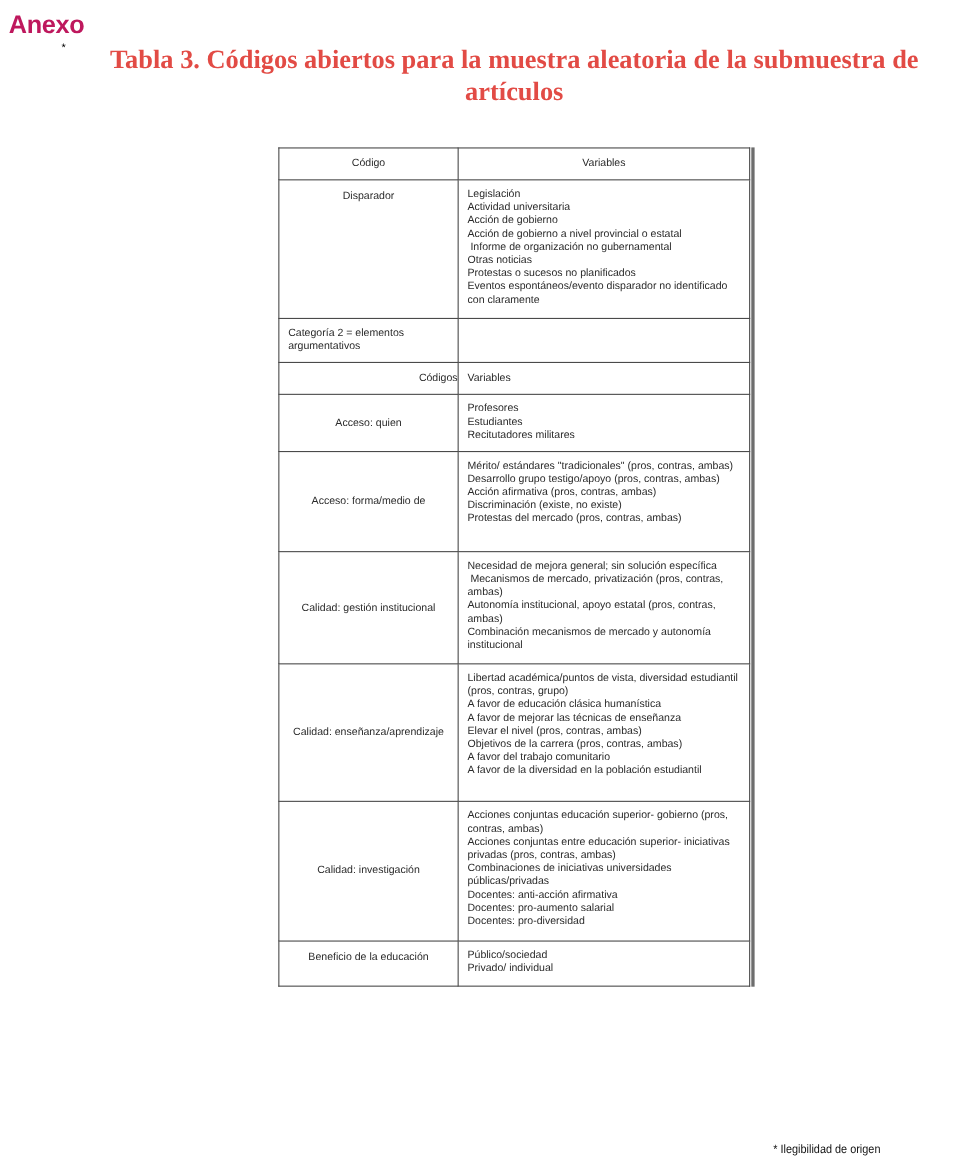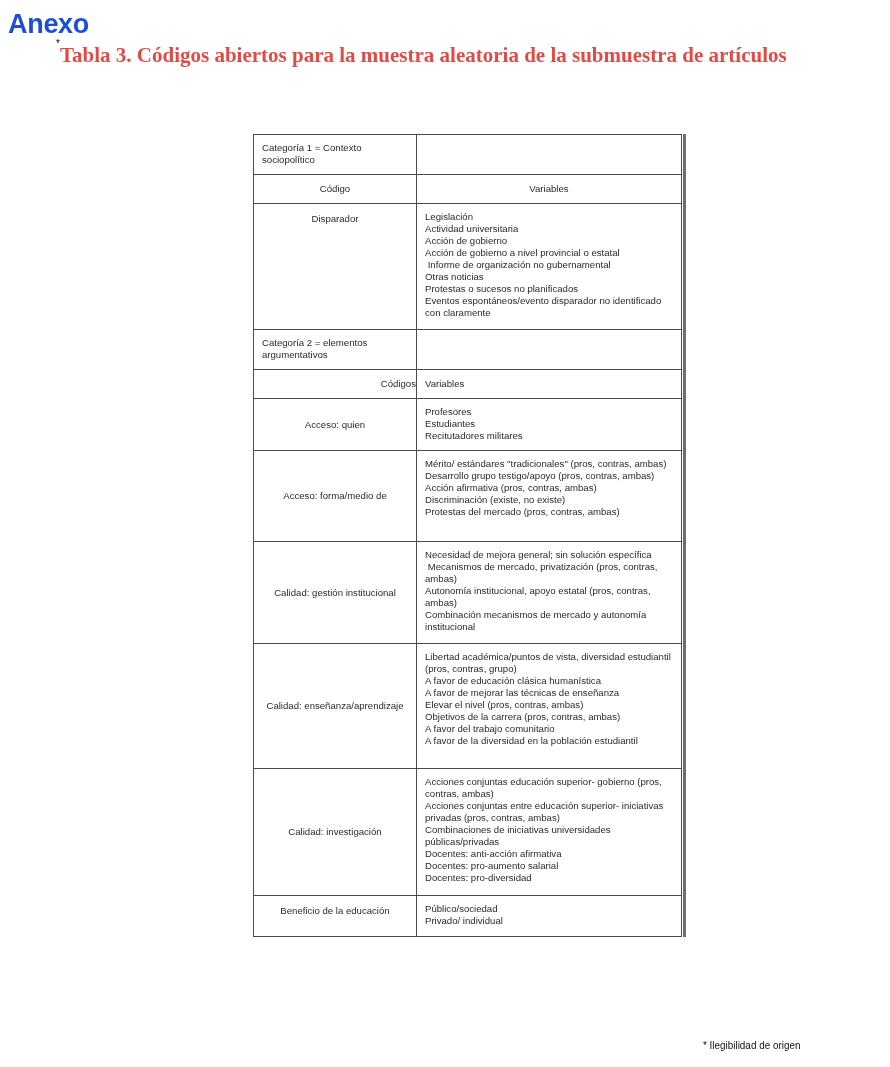--- a/index.html
+++ b/index.html
@@ -1,29 +1,29 @@
 <!DOCTYPE html>
 <html><head>
 <meta charset="utf-8">
 <style>
   html, body { margin: 0; padding: 0; background: #ffffff; }
   body { width: 890px; height: 1067px; position: relative; overflow: hidden; }
   .anexo {
     position: absolute; left: 8px; top: 9px;
     font-family: "Liberation Sans", sans-serif; font-weight: bold;
-    font-size: 27px; color: #1d4ed8; letter-spacing: -0.3px;
+    font-size: 23px; color: #be185d; letter-spacing: -0.3px;
   }
   .star-mark {
     position: absolute; left: 56px; top: 38px;
     font-family: "Liberation Sans", sans-serif; font-size: 10px; color: #000;
   }
   .title {
     position: absolute; left: 60px; top: 41px; width: 815px;
     font-family: "Liberation Serif", serif; font-weight: bold;
-    font-size: 21px; line-height: 29px; color: #e24b45; 
+    font-size: 24px; line-height: 29px; color: #e24b45; text-align: center;
   }
   .table-wrap {
     position: absolute; left: 253px; top: 134px; width: 430px;
     border-right: 3px solid #6d6d6d;
   }
   table {
     border-collapse: collapse; width: 428px; table-layout: fixed;
     font-family: "Liberation Sans", sans-serif; font-size: 9.6px;
     color: #2a2a2a; line-height: 12px;
   }
@@ -53,24 +53,20 @@
 </div>
 
 <div class="table-wrap">
   <table>
     <colgroup>
         <col class="c1">
         <col class="c2">
       </colgroup>
     <tbody>
 
-      <tr style="height:40px">
-        <td class="cat">Categoría 1 = Contexto sociopolítico</td>
-        <td></td>
-      </tr>
       <tr style="height:29px">
         <td class="hdr">Código</td>
         <td class="hdr">Variables</td>
       </tr>
       <tr style="height:126px">
         <td class="code">Disparador</td>
         <td class="vars">
           <div>Legislación</div>
           <div>Actividad universitaria</div>
           <div>Acción de gobierno</div>

